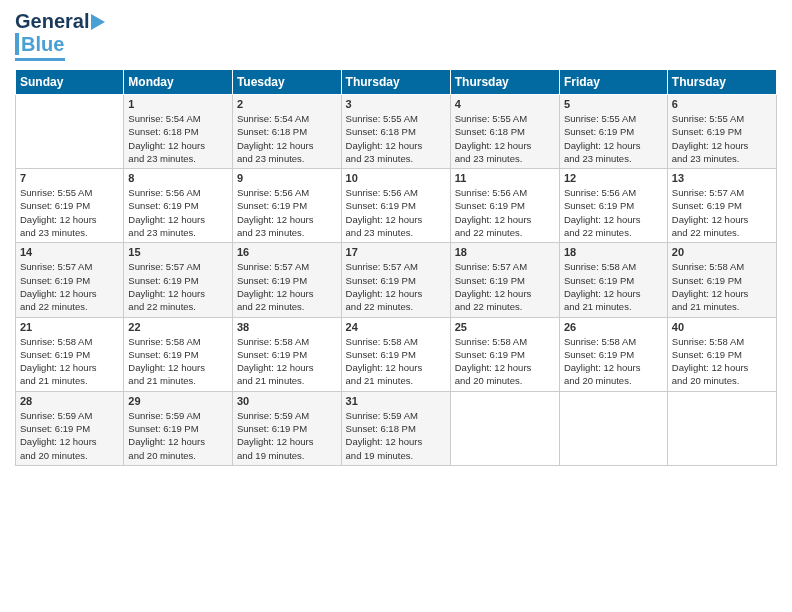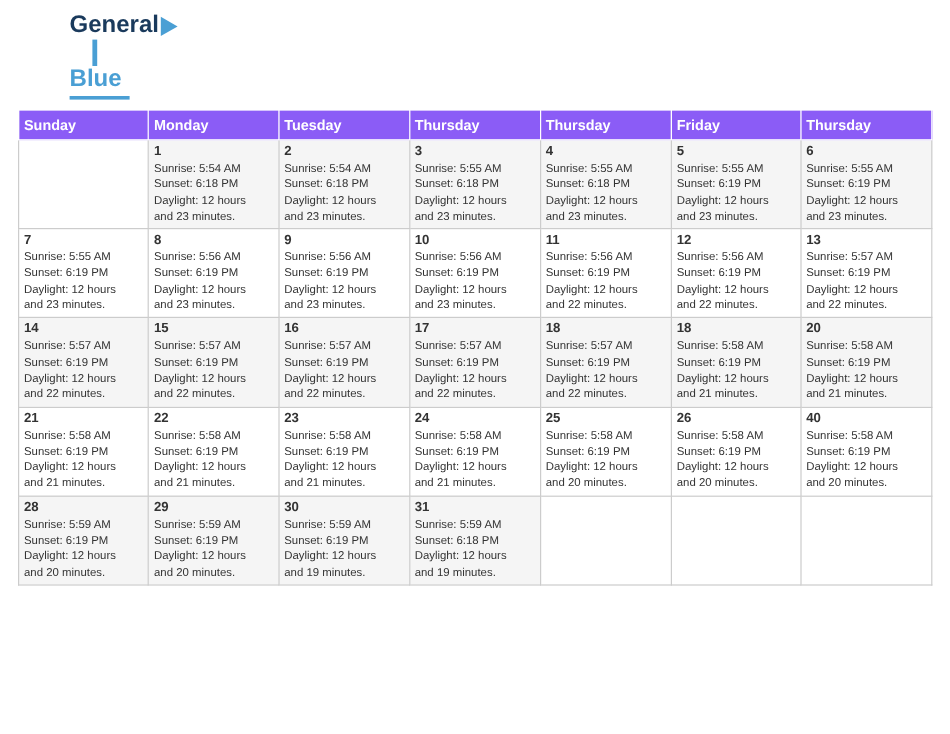--- a/index.html
+++ b/index.html
@@ -8,21 +8,20 @@
       background: #fff;
       width: 792px;
       min-height: 612px;
       padding: 10px 15px;
     }
     .header-area {
       display: flex;
       justify-content: space-between;
       align-items: flex-start;
       margin-bottom: 8px;
-      margin-left: 43px;
     }
     .logo {
       display: flex;
       flex-direction: column;
       align-items: flex-start;
     }
     .logo-arrow {
       width: 0;
       height: 0;
       border-style: solid;
@@ -53,21 +52,21 @@
     .subtitle {
       font-size: 14px;
       color: #555;
       margin-top: 2px;
     }
     table {
       width: 100%;
       border-collapse: collapse;
     }
     thead tr th {
-      background: #8b5cf6;
+      background: #0369a1;
       color: #fff;
       font-size: 12px;
       font-weight: bold;
       padding: 5px 4px;
       text-align: left;
       border: 1px solid #fff;
     }
     tbody tr td {
       border: 1px solid #ccc;
       vertical-align: top;
@@ -100,21 +99,21 @@
   </style>
 </head>
 <body>
 
 <div class="header-area">
   <div class="logo">
     <div class="logo-line">
       <span style="font-size:20px;font-weight:bold;color:#1a3a5c;">General</span>
       <div class="logo-arrow"></div>
     </div>
-    <div style="display:flex;align-items:center;gap:0;flex-direction:column;">
+    <div style="display:flex;align-items:flex-start;gap:0;">
       <div style="width:4px;height:22px;background:#4a9fd4;margin-right:2px;"></div>
       <span style="font-size:20px;font-weight:bold;color:#4a9fd4;">Blue</span>
     </div>
     <div class="logo-blue-line"></div>
   </div>
   <div class="title-area">
     <div class="month-title"></div>
     <div class="subtitle"></div>
   </div>
 </div>
@@ -222,21 +221,21 @@
       <tr>
         <td>
           <span class="day-num">21</span>
           <div class="day-info">Sunrise: 5:58 AM<br>Sunset: 6:19 PM<br>Daylight: 12 hours<br>and 21 minutes.</div>
         </td>
         <td>
           <span class="day-num">22</span>
           <div class="day-info">Sunrise: 5:58 AM<br>Sunset: 6:19 PM<br>Daylight: 12 hours<br>and 21 minutes.</div>
         </td>
         <td>
-          <span class="day-num">23</span>
+          <span class="day-num">38</span>
           <div class="day-info">Sunrise: 5:58 AM<br>Sunset: 6:19 PM<br>Daylight: 12 hours<br>and 21 minutes.</div>
         </td>
         <td>
           <span class="day-num">24</span>
           <div class="day-info">Sunrise: 5:58 AM<br>Sunset: 6:19 PM<br>Daylight: 12 hours<br>and 21 minutes.</div>
         </td>
         <td>
           <span class="day-num">25</span>
           <div class="day-info">Sunrise: 5:58 AM<br>Sunset: 6:19 PM<br>Daylight: 12 hours<br>and 20 minutes.</div>
         </td>

